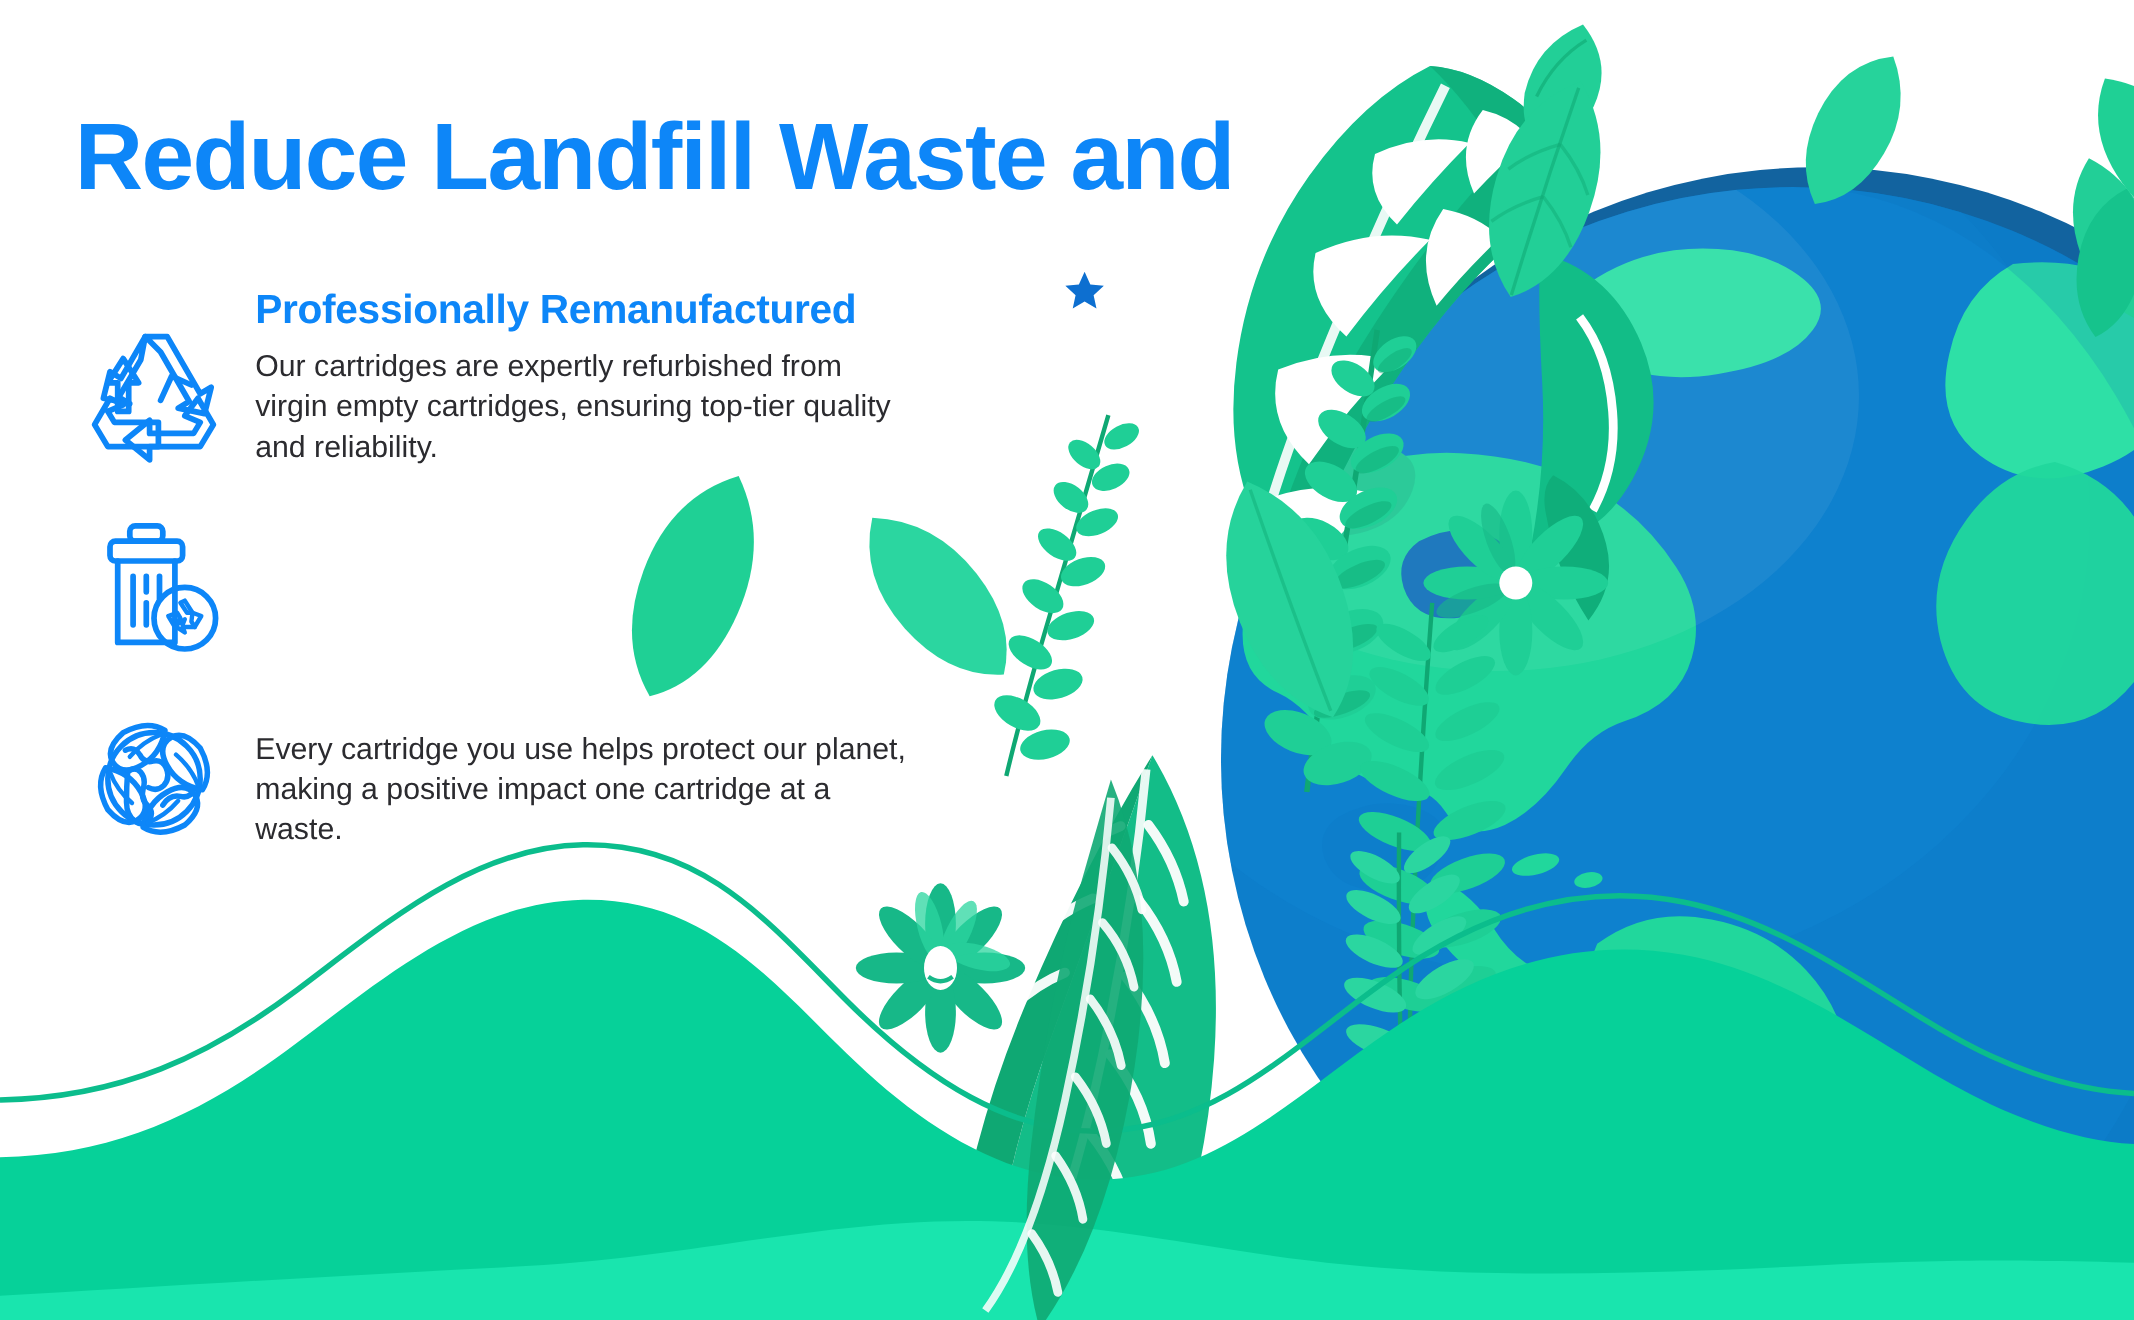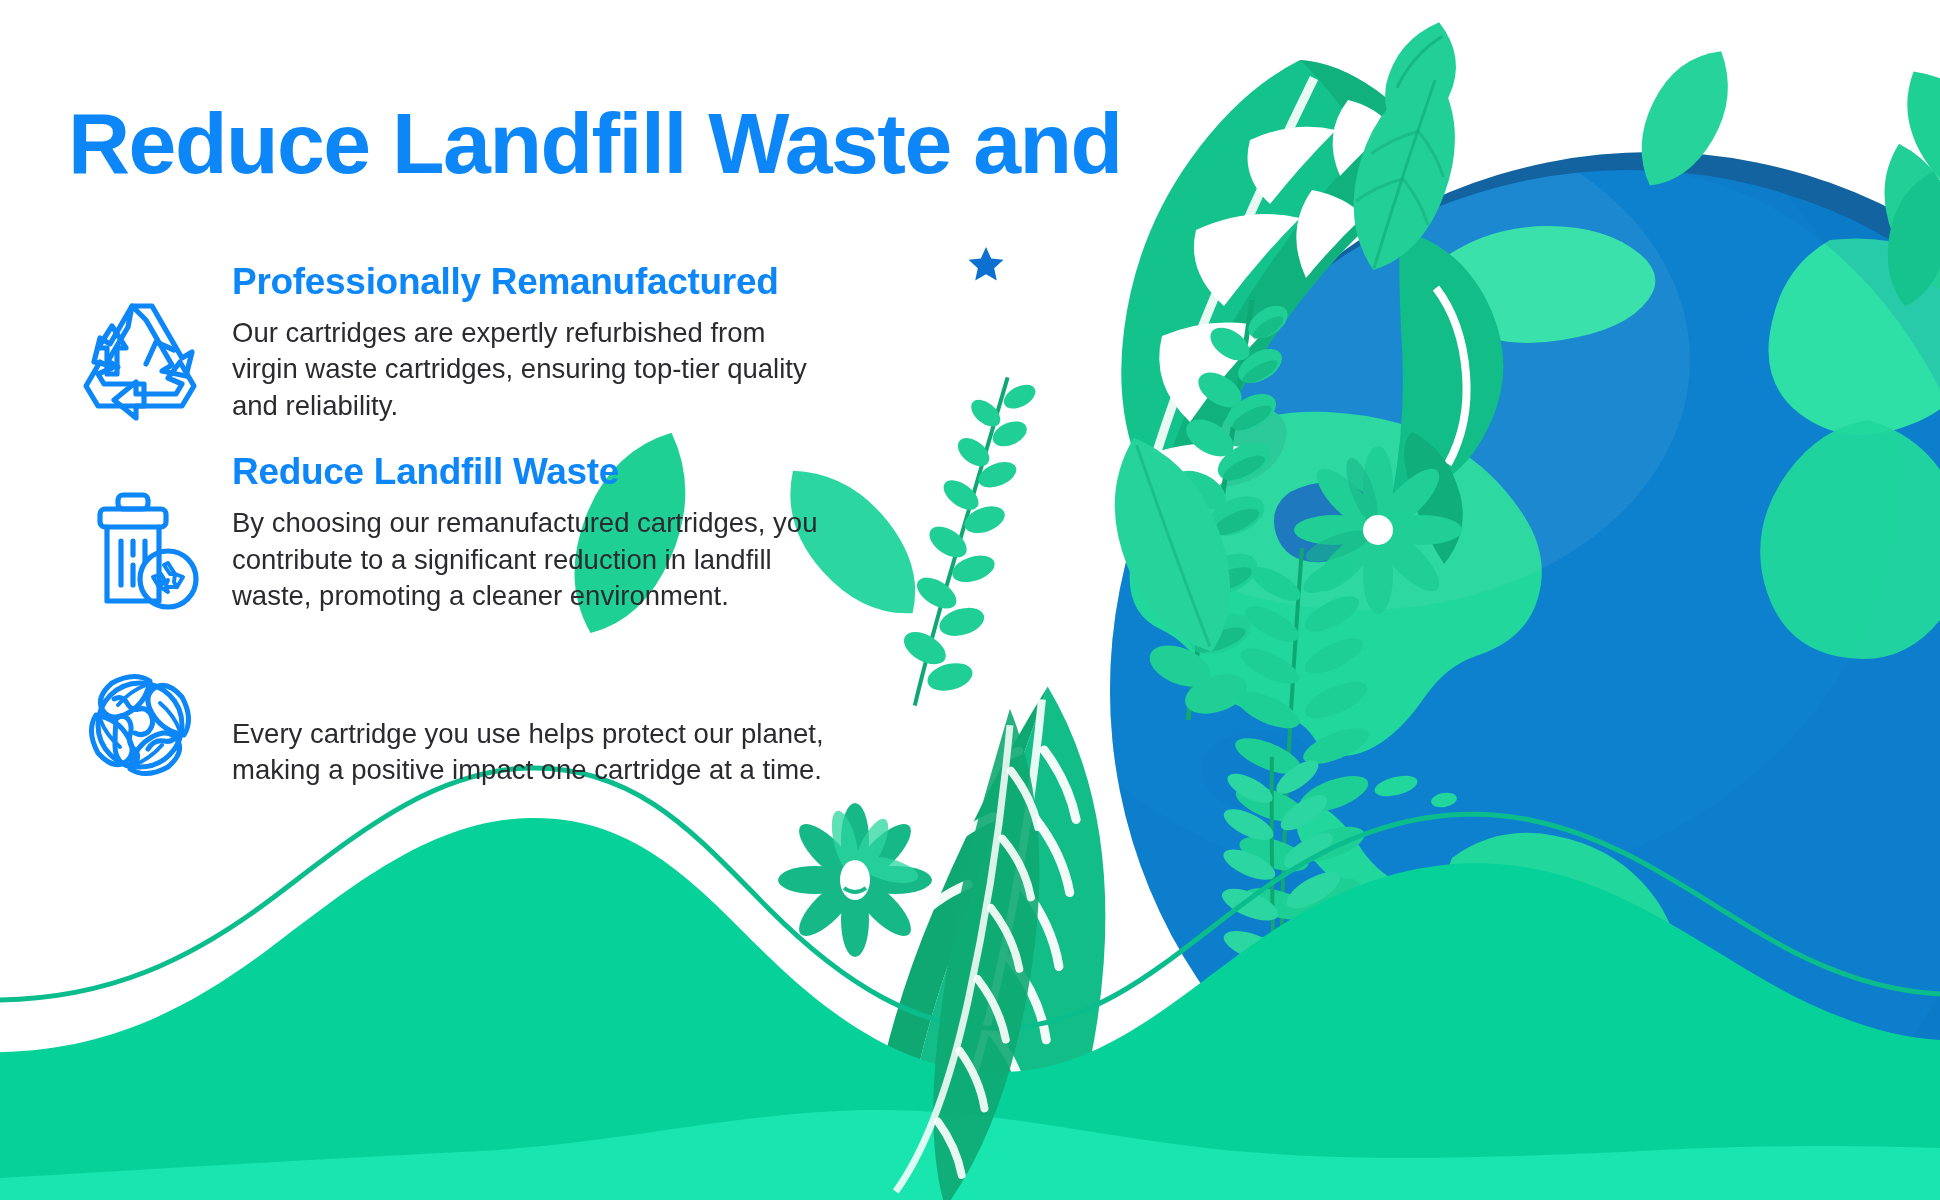--- a/index.html
+++ b/index.html
@@ -355,21 +355,21 @@
 
             <path d="M22 52 l14 -22 l14 22 h-9 v26 h-10 v-26 z"></path>
 
             <path d="M104 66 l14 24 l-12 20 h-46 v12 l-22 -18 l22 -18 v12 h40 l6 -10 l-14 -6 z"></path>
 
             <path d="M98 54 l-18 -8 l-10 22"></path>
           </svg>
         </div>
         <div class="feat-body">
           <p class="feat-title">Professionally Remanufactured</p>
-          <p class="feat-text">Our cartridges are expertly refurbished from virgin waste cartridges, ensuring top-tier quality and reliability.</p>
+          <p class="feat-text">Our cartridges are expertly refurbished from virgin empty cartridges, ensuring top-tier quality and reliability.</p>
         </div>
       </div>
 
       <div class="feature">
         <div class="feat-icon">
           <svg viewBox="0 0 128 128" fill="none" stroke="#0d86f8" stroke-width="5.2" stroke-linejoin="round" stroke-linecap="round">
 
             <rect x="42" y="8" width="30" height="14" rx="5"></rect>
 
             <rect x="24" y="22" width="66" height="18" rx="5"></rect>
@@ -380,24 +380,20 @@
             <path d="M57 54 v14 M57 78 v20"></path>
             <path d="M69 54 v20"></path>
 
             <circle cx="92" cy="92" r="28"></circle>
 
             <path d="M92 76 l7 11 h-5 l-6 -9 z" stroke-width="4"></path>
             <path d="M99 87 l8 3 l-6 10 l-3 -5 z" stroke-width="4"></path>
             <path d="M101 100 h-11 l2 5 l-9 -6 l9 -6 l-2 5" stroke-width="4"></path>
             <path d="M83 100 l-6 -10 l8 -3 l3 5 z" stroke-width="4"></path>
           </svg>
-        </div>
-        <div class="feat-body">
-          <p class="feat-title">Reduce Landfill Waste</p>
-          <p class="feat-text">By choosing our remanufactured cartridges, you contribute to a significant reduction in landfill waste, promoting a cleaner environment.</p>
         </div>
       </div>
 
       <div class="feature">
         <div class="feat-icon">
           <svg viewBox="0 0 128 128" fill="none" stroke="#0d86f8" stroke-width="5" stroke-linejoin="round" stroke-linecap="round">
 
             <circle cx="64" cy="64" r="42"></circle>
 
             <path d="M38 38 q8 -4 13 4 q4 8 12 6 q8 -2 12 6 q4 9 -2 16 q-6 6 -14 2"></path>
@@ -409,21 +405,21 @@
             <path d="M92 106 q-22 12 -38 2 q4 -22 22 -32 q18 -10 26 4 q6 12 -10 26 z"></path>
             <path d="M22 92 q-12 -22 -2 -38 q22 4 32 22 q10 18 -4 26 q-12 6 -26 -10 z"></path>
 
             <path d="M42 44 q12 -14 28 -20" stroke-width="4"></path>
             <path d="M84 42 q14 12 20 28" stroke-width="4"></path>
             <path d="M86 84 q-12 14 -28 20" stroke-width="4"></path>
             <path d="M44 86 q-14 -12 -20 -28" stroke-width="4"></path>
           </svg>
         </div>
         <div class="feat-body">
-          <p class="feat-text">Every cartridge you use helps protect our planet, making a positive impact one cartridge at a time.</p>
+          <p class="feat-text">Every cartridge you use helps protect our planet, making a positive impact one cartridge at a waste.</p>
         </div>
       </div>
 
     </div>
   </div>
 
   <svg class="art front" viewBox="0 0 1940 1200" width="1940" height="1200" xmlns="http://www.w3.org/2000/svg">
 
     <path d="M0 1000
              C 110 998, 190 960, 270 900

